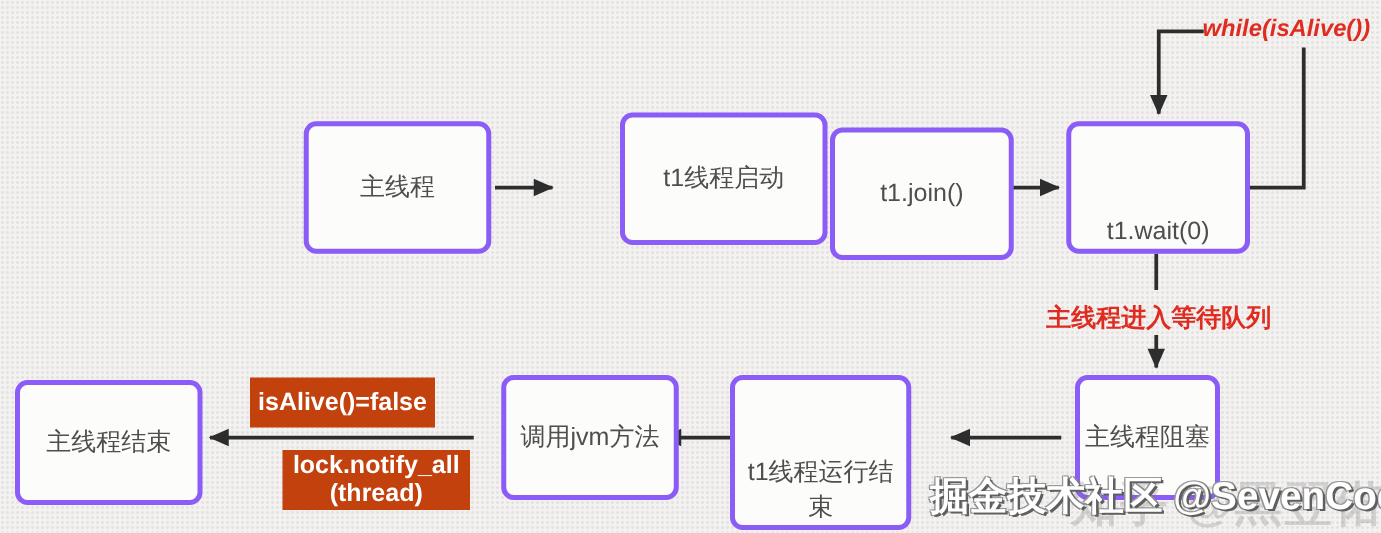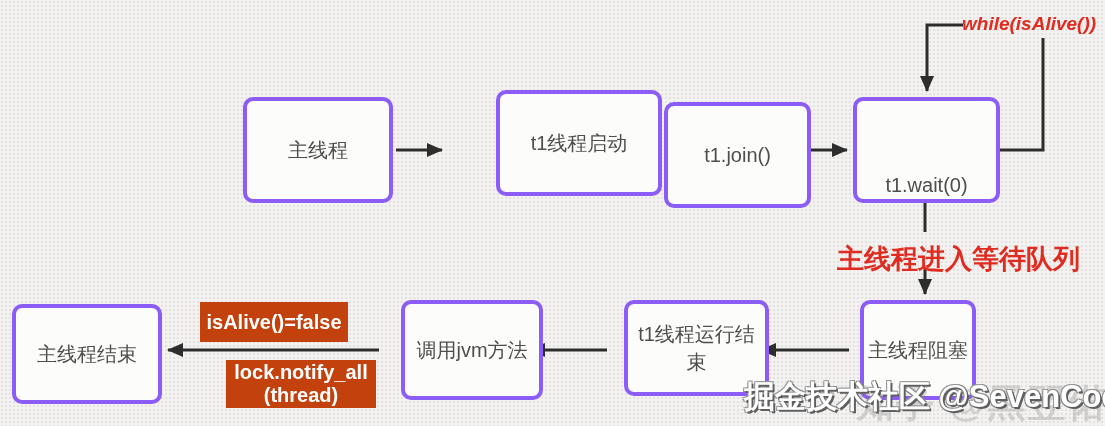--- a/index.html
+++ b/index.html
@@ -16,35 +16,35 @@
     background:#fcfcfb;border:4px solid #8b5cf6;border-radius:10px;
     display:flex;align-items:center;justify-content:center;
     color:#4e4e4e;font-size:20px;text-align:center;line-height:1.4;
   }
   #node-main-thread  {left:243px;top:97px; width:150px;height:106px;}
   #node-t1-start     {left:448px;top:90px; width:166px;height:106px;margin-left:48px;}
   #node-t1-join      {left:640px;top:102px; width:147px;height:106px;margin-left:24px;}
   #node-t1-wait      {left:853px;top:97px; width:147px;height:106px;align-items:flex-end;}
   #node-main-end     {left:12px; top:304px;width:150px;height:100px;}
   #node-call-jvm     {left:401px;top:300px;width:142px;height:100px;}
-  #node-t1-run-end   {left:624px;top:300px;width:145px;height:96px;padding:0 10px;}
+  #node-t1-run-end   {left:584px;top:300px;width:145px;height:124px;padding:0 10px;align-items:flex-end;}
   #node-main-blocked {left:860px;top:300px;width:116px;height:100px;}
 
   .red-label{
     position:absolute;z-index:3;box-sizing:border-box;
     background:#c2410c;color:#ffffff;font-weight:bold;font-size:20px;
     display:flex;flex-direction:column;align-items:center;justify-content:center;
     text-align:right;line-height:1.15;
   }
   #label-isalive{left:200px;top:302px;width:148px;height:40px;}
   #label-notify {left:202px;top:360px;width:150px;height:48px;margin-left:24px;}
 
   .red-text{position:absolute;z-index:3;color:#e02b20;font-weight:bold;white-space:nowrap;}
   #text-while      {left:962px;top:13px; font-size:19px;font-style:italic;}
-  #text-wait-queue {left:837px;top:241px;font-size:27px;width:176px;text-align:center;}
+  #text-wait-queue {left:837px;top:241px;font-size:20px;width:176px;text-align:center;}
 
   .watermark{
     position:absolute;z-index:5;font-weight:bold;white-space:nowrap;pointer-events:none;
   }
   #watermark-faint{
     left:856px;top:378px;font-size:38px;color:rgba(110,110,110,0.25);
     letter-spacing:2px;z-index:4;
   }
   #watermark-main{
     left:744px;top:376px;font-size:31px;color:#ffffff;

